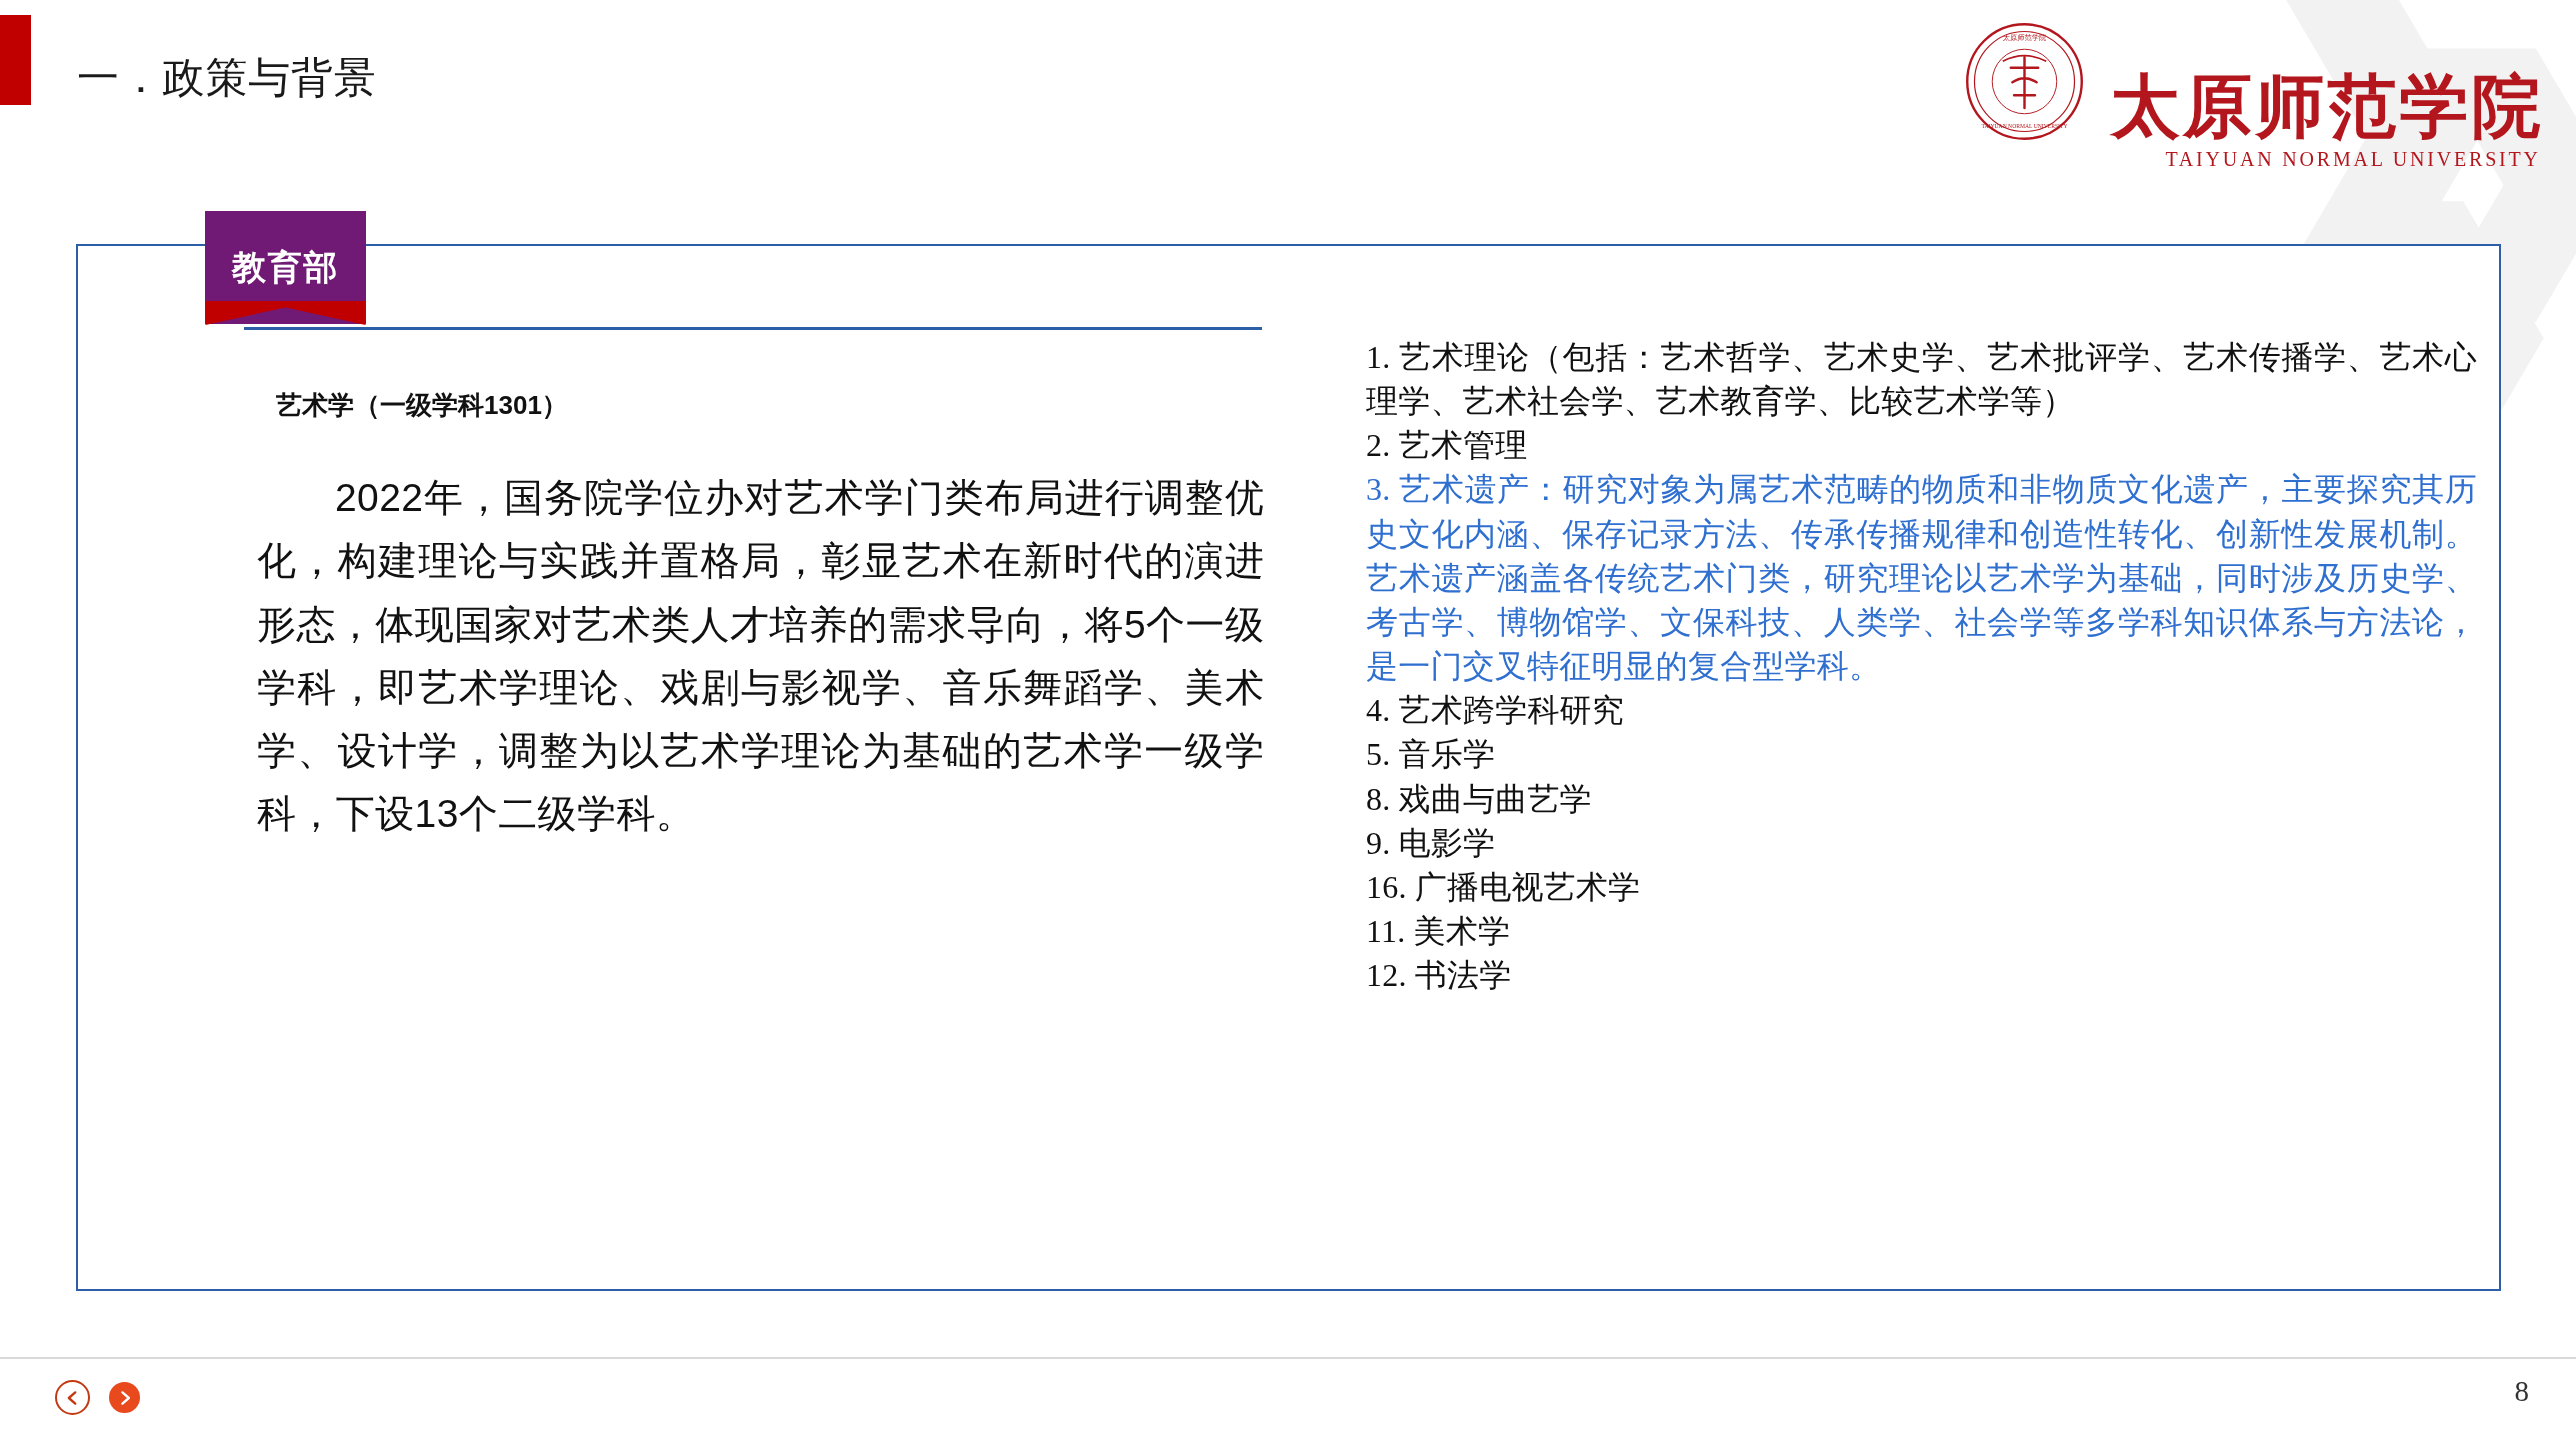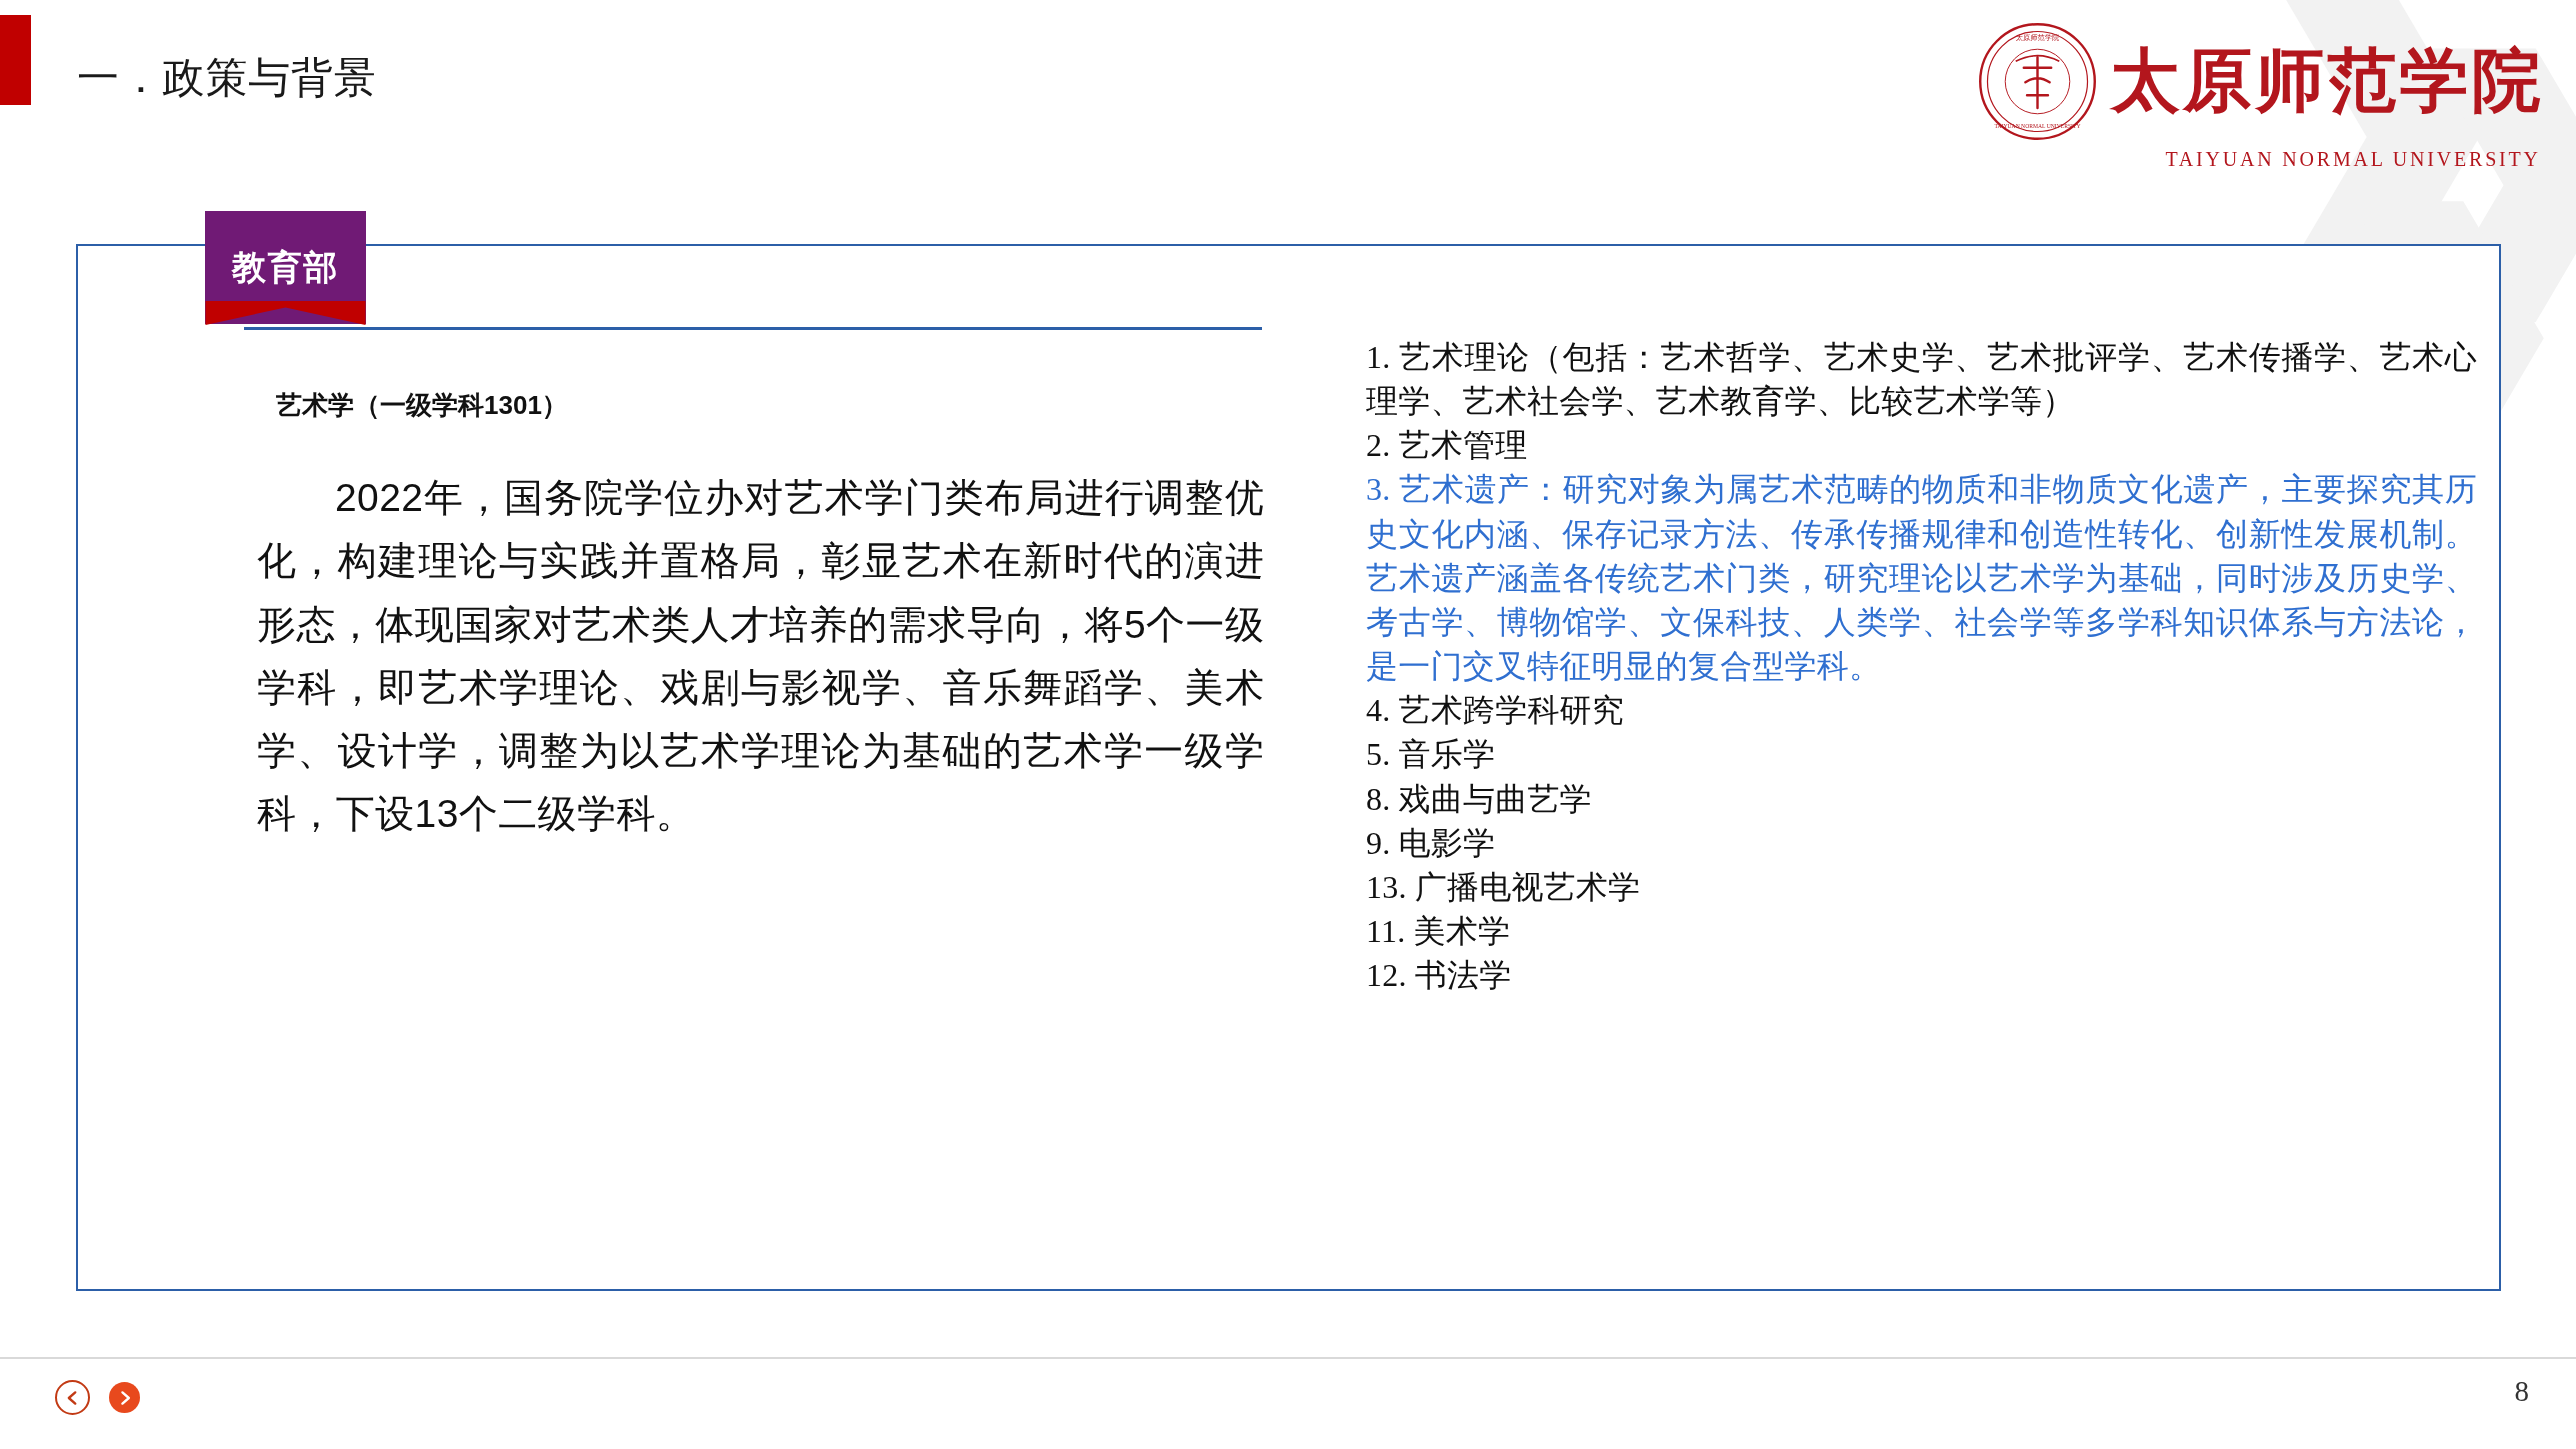--- a/index.html
+++ b/index.html
@@ -50,22 +50,22 @@
   .logo-wrap {
     position: absolute;
     right: 32px;
     top: 21px;
     display: flex;
     flex-direction: column;
     align-items: flex-end;
   }
   .logo-row {
     display: flex;
-    align-items: center;
-    gap: 13px;
+    align-items: flex-end;
+    gap: 26px;
   }
   .logo-seal {
     width: 121px;
     height: 121px;
     flex: 0 0 auto;
   }
   .logo-cn {
     font-family: "Liberation Serif", serif;
     font-size: 69px;
     font-weight: bold;
@@ -272,21 +272,21 @@
   </div>
 
   <div class="right-col">
     <div class="item">1. 艺术理论（包括：艺术哲学、艺术史学、艺术批评学、艺术传播学、艺术心理学、艺术社会学、艺术教育学、比较艺术学等）</div>
     <div class="item">2. 艺术管理</div>
     <div class="item highlight">3. 艺术遗产：研究对象为属艺术范畴的物质和非物质文化遗产，主要探究其历史文化内涵、保存记录方法、传承传播规律和创造性转化、创新性发展机制。艺术遗产涵盖各传统艺术门类，研究理论以艺术学为基础，同时涉及历史学、考古学、博物馆学、文保科技、人类学、社会学等多学科知识体系与方法论，是一门交叉特征明显的复合型学科。</div>
     <div class="item">4. 艺术跨学科研究</div>
     <div class="item">5. 音乐学</div>
     <div class="item">8. 戏曲与曲艺学</div>
     <div class="item">9. 电影学</div>
-    <div class="item">13. 广播电视艺术学</div>
+    <div class="item">16. 广播电视艺术学</div>
     <div class="item">11. 美术学</div>
     <div class="item">12. 书法学</div>
   </div>
 </div>
 
 <div class="ribbon">教育部</div>
 <div class="ribbon-notch">
   <svg width="161" height="24" viewBox="0 0 200 30" xmlns="http://www.w3.org/2000/svg">
     <polygon points="0,0 200,0 200,30 100,8 0,30" fill="#c00000"></polygon>
   </svg>

